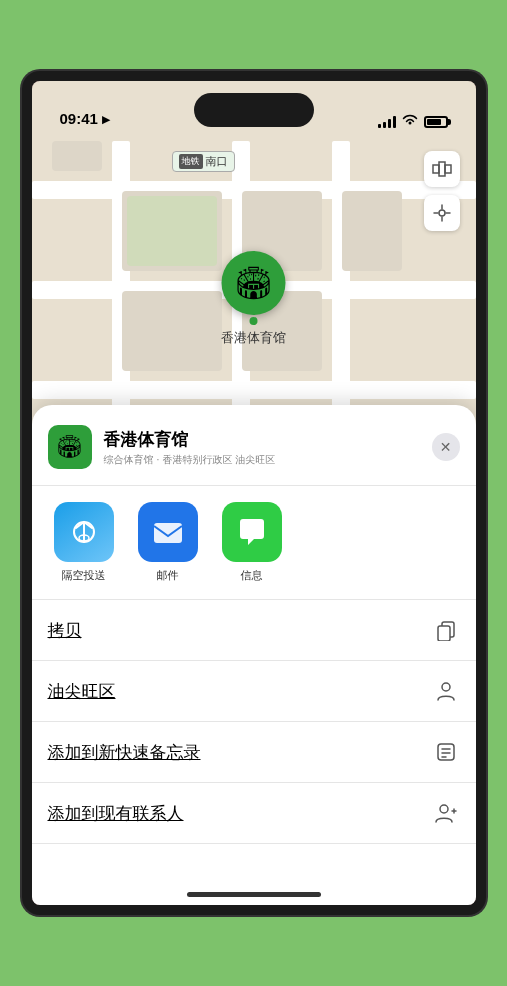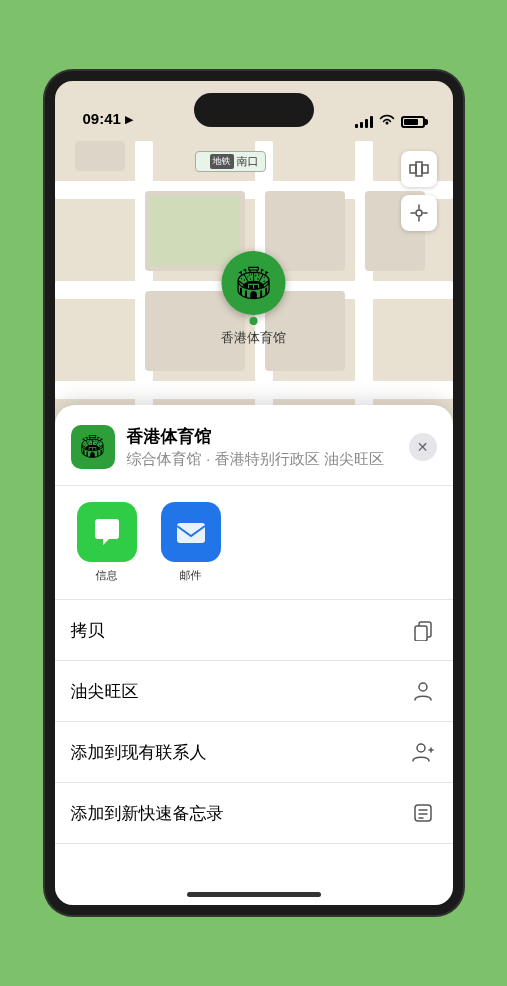--- a/index.html
+++ b/index.html
@@ -6,24 +6,24 @@
     body {
       width: 507px;
       height: 986px;
       background: #7dc26b;
       display: flex;
       align-items: center;
       justify-content: center;
       font-family: -apple-system, "PingFang SC", "Helvetica Neue", sans-serif;
     }
     .phone {
-      width: 418px;
+      width: 464px;
       height: 844px;
       background: #fca5a5;
-      border-radius: 28px;
+      border-radius: 18px;
       border: 10px solid #1a1a1a;
       position: relative;
       overflow: hidden;
       box-shadow: 0 0 0 2px #333, inset 0 0 0 2px #444;
     }
     
     .dynamic-island {
       position: absolute;
       top: 12px;
       left: 50%;
@@ -238,21 +238,21 @@
     }
     .place-info {
       flex: 1;
     }
     .place-name {
       font-size: 17px;
       font-weight: 600;
       color: #000;
     }
     .place-subtitle {
-      font-size: 15px;
+      font-size: 10px;
       color: #888;
       margin-top: 2px;
     }
     .close-btn {
       width: 28px;
       height: 28px;
       background: #e5e5ea;
       border-radius: 50%;
       display: flex;
       align-items: center;
@@ -300,20 +300,21 @@
     
     .menu-items {
       flex: 1;
     }
     .menu-item {
       display: flex;
       align-items: center;
       justify-content: space-between;
       padding: 16px 16px;
       border-bottom: 1px solid #e5e5e5;
+      text-decoration: underline;
     }
     .menu-item-text {
       font-size: 17px;
       color: #000;
     }
     .menu-item-icon {
       width: 28px;
       height: 28px;
       display: flex;
       align-items: center;
@@ -374,21 +375,21 @@
     <div class="map-road-v" style="top:60px;left:300px;bottom:0;"></div>
     <div class="map-block" style="top:110px;left:90px;width:100px;height:80px;"></div>
     <div class="map-block" style="top:110px;left:210px;width:80px;height:80px;"></div>
     <div class="map-green" style="top:115px;left:95px;width:90px;height:70px;opacity:0.6;"></div>
     <div class="map-block" style="top:210px;left:90px;width:100px;height:80px;"></div>
     <div class="map-block" style="top:210px;left:210px;width:80px;height:80px;"></div>
     <div class="map-block" style="top:110px;left:310px;width:60px;height:80px;"></div>
     <div class="map-block" style="top:60px;left:20px;width:50px;height:30px;"></div>
 
     <div class="map-label">
-      <span style="font-size:9px;background:#555;color:#fff;padding:1px 3px;border-radius:2px;margin-left:8px;">地铁</span>
+      <span style="font-size:9px;background:#555;color:#fff;padding:1px 3px;border-radius:2px;">地铁</span>
       <span>南口</span>
     </div>
 
     <div class="map-controls">
       <div class="map-control-btn">
         <svg width="20" height="20" viewBox="0 0 20 20" fill="none">
           <rect x="1" y="6" width="6" height="8" stroke="#555" stroke-width="1.5" fill="none"></rect>
           <rect x="7" y="3" width="6" height="14" stroke="#555" stroke-width="1.5" fill="none"></rect>
           <rect x="13" y="6" width="6" height="8" stroke="#555" stroke-width="1.5" fill="none"></rect>
         </svg>
@@ -419,38 +420,48 @@
       <div class="place-icon">🏟</div>
       <div class="place-info">
         <div class="place-name">香港体育馆</div>
         <div class="place-subtitle">综合体育馆 · 香港特别行政区 油尖旺区</div>
       </div>
       <div class="close-btn">✕</div>
     </div>
 
     <div class="share-row">
 
-
       <div class="share-item">
-        <div class="share-icon messages">
+        <div class="share-icon airdrop">
           <svg width="36" height="36" viewBox="0 0 36 36" fill="none">
-            <path d="M6 8 Q6 5 9 5 L27 5 Q30 5 30 8 L30 22 Q30 25 27 25 L20 25 L14 31 L14 25 L9 25 Q6 25 6 22 Z" fill="white"></path>
-          </svg>
-        </div>
-        <span class="share-label">信息</span>
+            <circle cx="18" cy="18" r="10" stroke="white" stroke-width="2" fill="none"></circle>
+            <path d="M18 8 L18 28 M10 14 L18 8 L26 14" stroke="white" stroke-width="2" fill="none" stroke-linecap="round"></path>
+            <ellipse cx="18" cy="24" rx="5" ry="3" stroke="white" stroke-width="1.5" fill="none"></ellipse>
+          </svg>
+        </div>
+        <span class="share-label">隔空投送</span>
       </div>
 
       <div class="share-item">
         <div class="share-icon mail">
           <svg width="36" height="36" viewBox="0 0 36 36" fill="none">
             <rect x="4" y="9" width="28" height="20" rx="3" fill="white" fill-opacity="0.9"></rect>
             <path d="M4 12 L18 22 L32 12" stroke="#2175e8" stroke-width="2" fill="none"></path>
           </svg>
         </div>
         <span class="share-label">邮件</span>
+      </div>
+
+      <div class="share-item">
+        <div class="share-icon messages">
+          <svg width="36" height="36" viewBox="0 0 36 36" fill="none">
+            <path d="M6 8 Q6 5 9 5 L27 5 Q30 5 30 8 L30 22 Q30 25 27 25 L20 25 L14 31 L14 25 L9 25 Q6 25 6 22 Z" fill="white"></path>
+          </svg>
+        </div>
+        <span class="share-label">信息</span>
       </div>
 
 
       <div class="share-item" style="position:relative;">
         <div style="position:relative;width:60px;height:60px;display:flex;align-items:center;justify-content:center;">
           
           
         </div>
 
       </div>
@@ -467,45 +478,45 @@
           </svg>
         </div>
       </div>
 
       <div class="menu-item">
         <span class="menu-item-text">油尖旺区</span>
         <div class="menu-item-icon">
           <svg width="22" height="22" viewBox="0 0 22 22" fill="none">
             <circle cx="11" cy="7" r="4" stroke="#555" stroke-width="1.5" fill="none"></circle>
             <path d="M3 20 C3 15 19 15 19 20" stroke="#555" stroke-width="1.5" fill="none" stroke-linecap="round"></path>
+          </svg>
+        </div>
+      </div>
+
+      <div class="menu-item">
+        <span class="menu-item-text">添加到新快速备忘录</span>
+        <div class="menu-item-icon">
+          <svg width="22" height="22" viewBox="0 0 22 22" fill="none">
+            <rect x="3" y="3" width="16" height="16" rx="3" stroke="#555" stroke-width="1.5" fill="none"></rect>
+            <line x1="7" y1="8" x2="15" y2="8" stroke="#555" stroke-width="1.5" stroke-linecap="round"></line>
+            <line x1="7" y1="12" x2="15" y2="12" stroke="#555" stroke-width="1.5" stroke-linecap="round"></line>
+            <line x1="7" y1="16" x2="11" y2="16" stroke="#555" stroke-width="1.5" stroke-linecap="round"></line>
           </svg>
         </div>
       </div>
 
       <div class="menu-item">
         <span class="menu-item-text">添加到现有联系人</span>
         <div class="menu-item-icon">
           <svg width="22" height="22" viewBox="0 0 22 22" fill="none">
             <circle cx="9" cy="7" r="4" stroke="#555" stroke-width="1.5" fill="none"></circle>
             <path d="M1 20 C1 15 17 15 17 20" stroke="#555" stroke-width="1.5" fill="none" stroke-linecap="round"></path>
             <line x1="17" y1="9" x2="21" y2="9" stroke="#555" stroke-width="1.5" stroke-linecap="round"></line>
             <line x1="19" y1="7" x2="19" y2="11" stroke="#555" stroke-width="1.5" stroke-linecap="round"></line>
           </svg>
         </div>
       </div>
 
-      <div class="menu-item">
-        <span class="menu-item-text">添加到新快速备忘录</span>
-        <div class="menu-item-icon">
-          <svg width="22" height="22" viewBox="0 0 22 22" fill="none">
-            <rect x="3" y="3" width="16" height="16" rx="3" stroke="#555" stroke-width="1.5" fill="none"></rect>
-            <line x1="7" y1="8" x2="15" y2="8" stroke="#555" stroke-width="1.5" stroke-linecap="round"></line>
-            <line x1="7" y1="12" x2="15" y2="12" stroke="#555" stroke-width="1.5" stroke-linecap="round"></line>
-            <line x1="7" y1="16" x2="11" y2="16" stroke="#555" stroke-width="1.5" stroke-linecap="round"></line>
-          </svg>
-        </div>
-      </div>
-
     </div>
 
     <div class="home-indicator"></div>
   </div>
 </div>
 
 </body></html>

